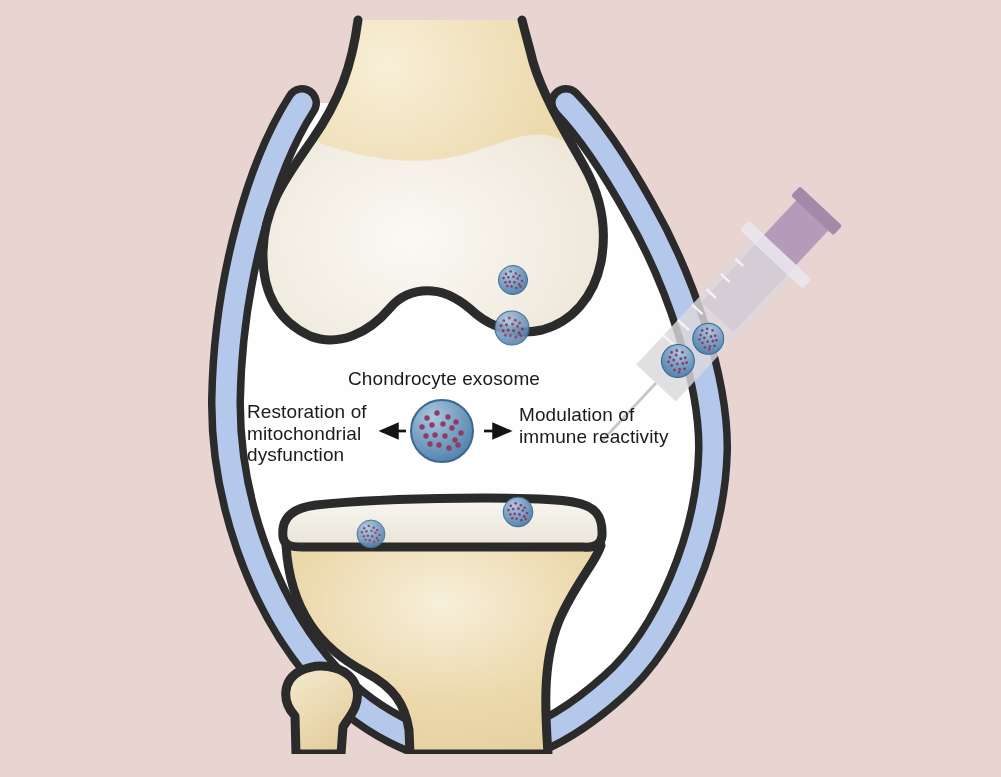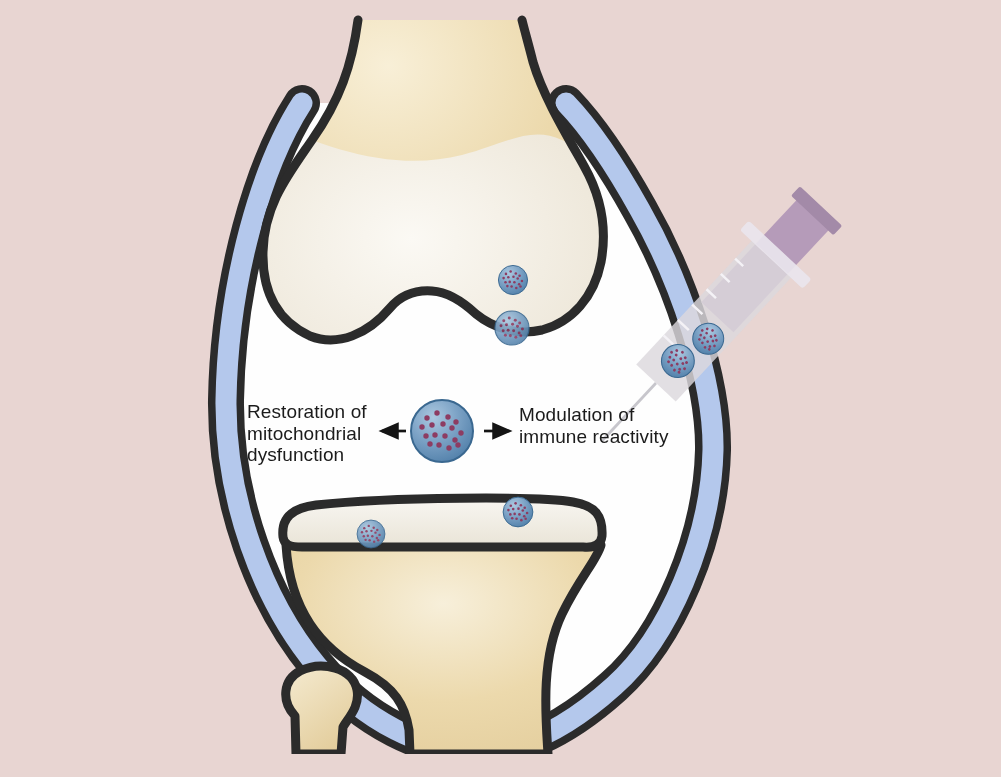--- a/index.html
+++ b/index.html
@@ -130,20 +130,21 @@
     <use href="#exo" transform="translate(8,-68) scale(0.5)"></use>
     <use href="#exo" transform="translate(1,-31) scale(0.53)"></use>
     <rect x="-29" y="-242" width="58" height="13" rx="2" fill="#a38aa8"></rect>
     <rect x="-43" y="-182" width="86" height="13" rx="3" opacity="0.92" fill="#e9e5ed"></rect>
   </g>
 
   <line x1="406" y1="431" x2="382" y2="431" stroke-width="2.7" marker-end="url(#ah)" stroke="#141414"></line>
   <line x1="484" y1="431" x2="509" y2="431" stroke-width="2.7" marker-end="url(#ah)" stroke="#141414"></line>
 </svg>
 
+<div class="lbl" id="center-label">Chondrocyte exosome</div>
 <div class="lbl" id="right-label">
   <div>Modulation of</div>
   <div>immune reactivity</div>
 </div>
 <div class="lbl" id="left-label">
   <div>Restoration of</div>
   <div>mitochondrial</div>
   <div>dysfunction</div>
 </div>
 </div>

